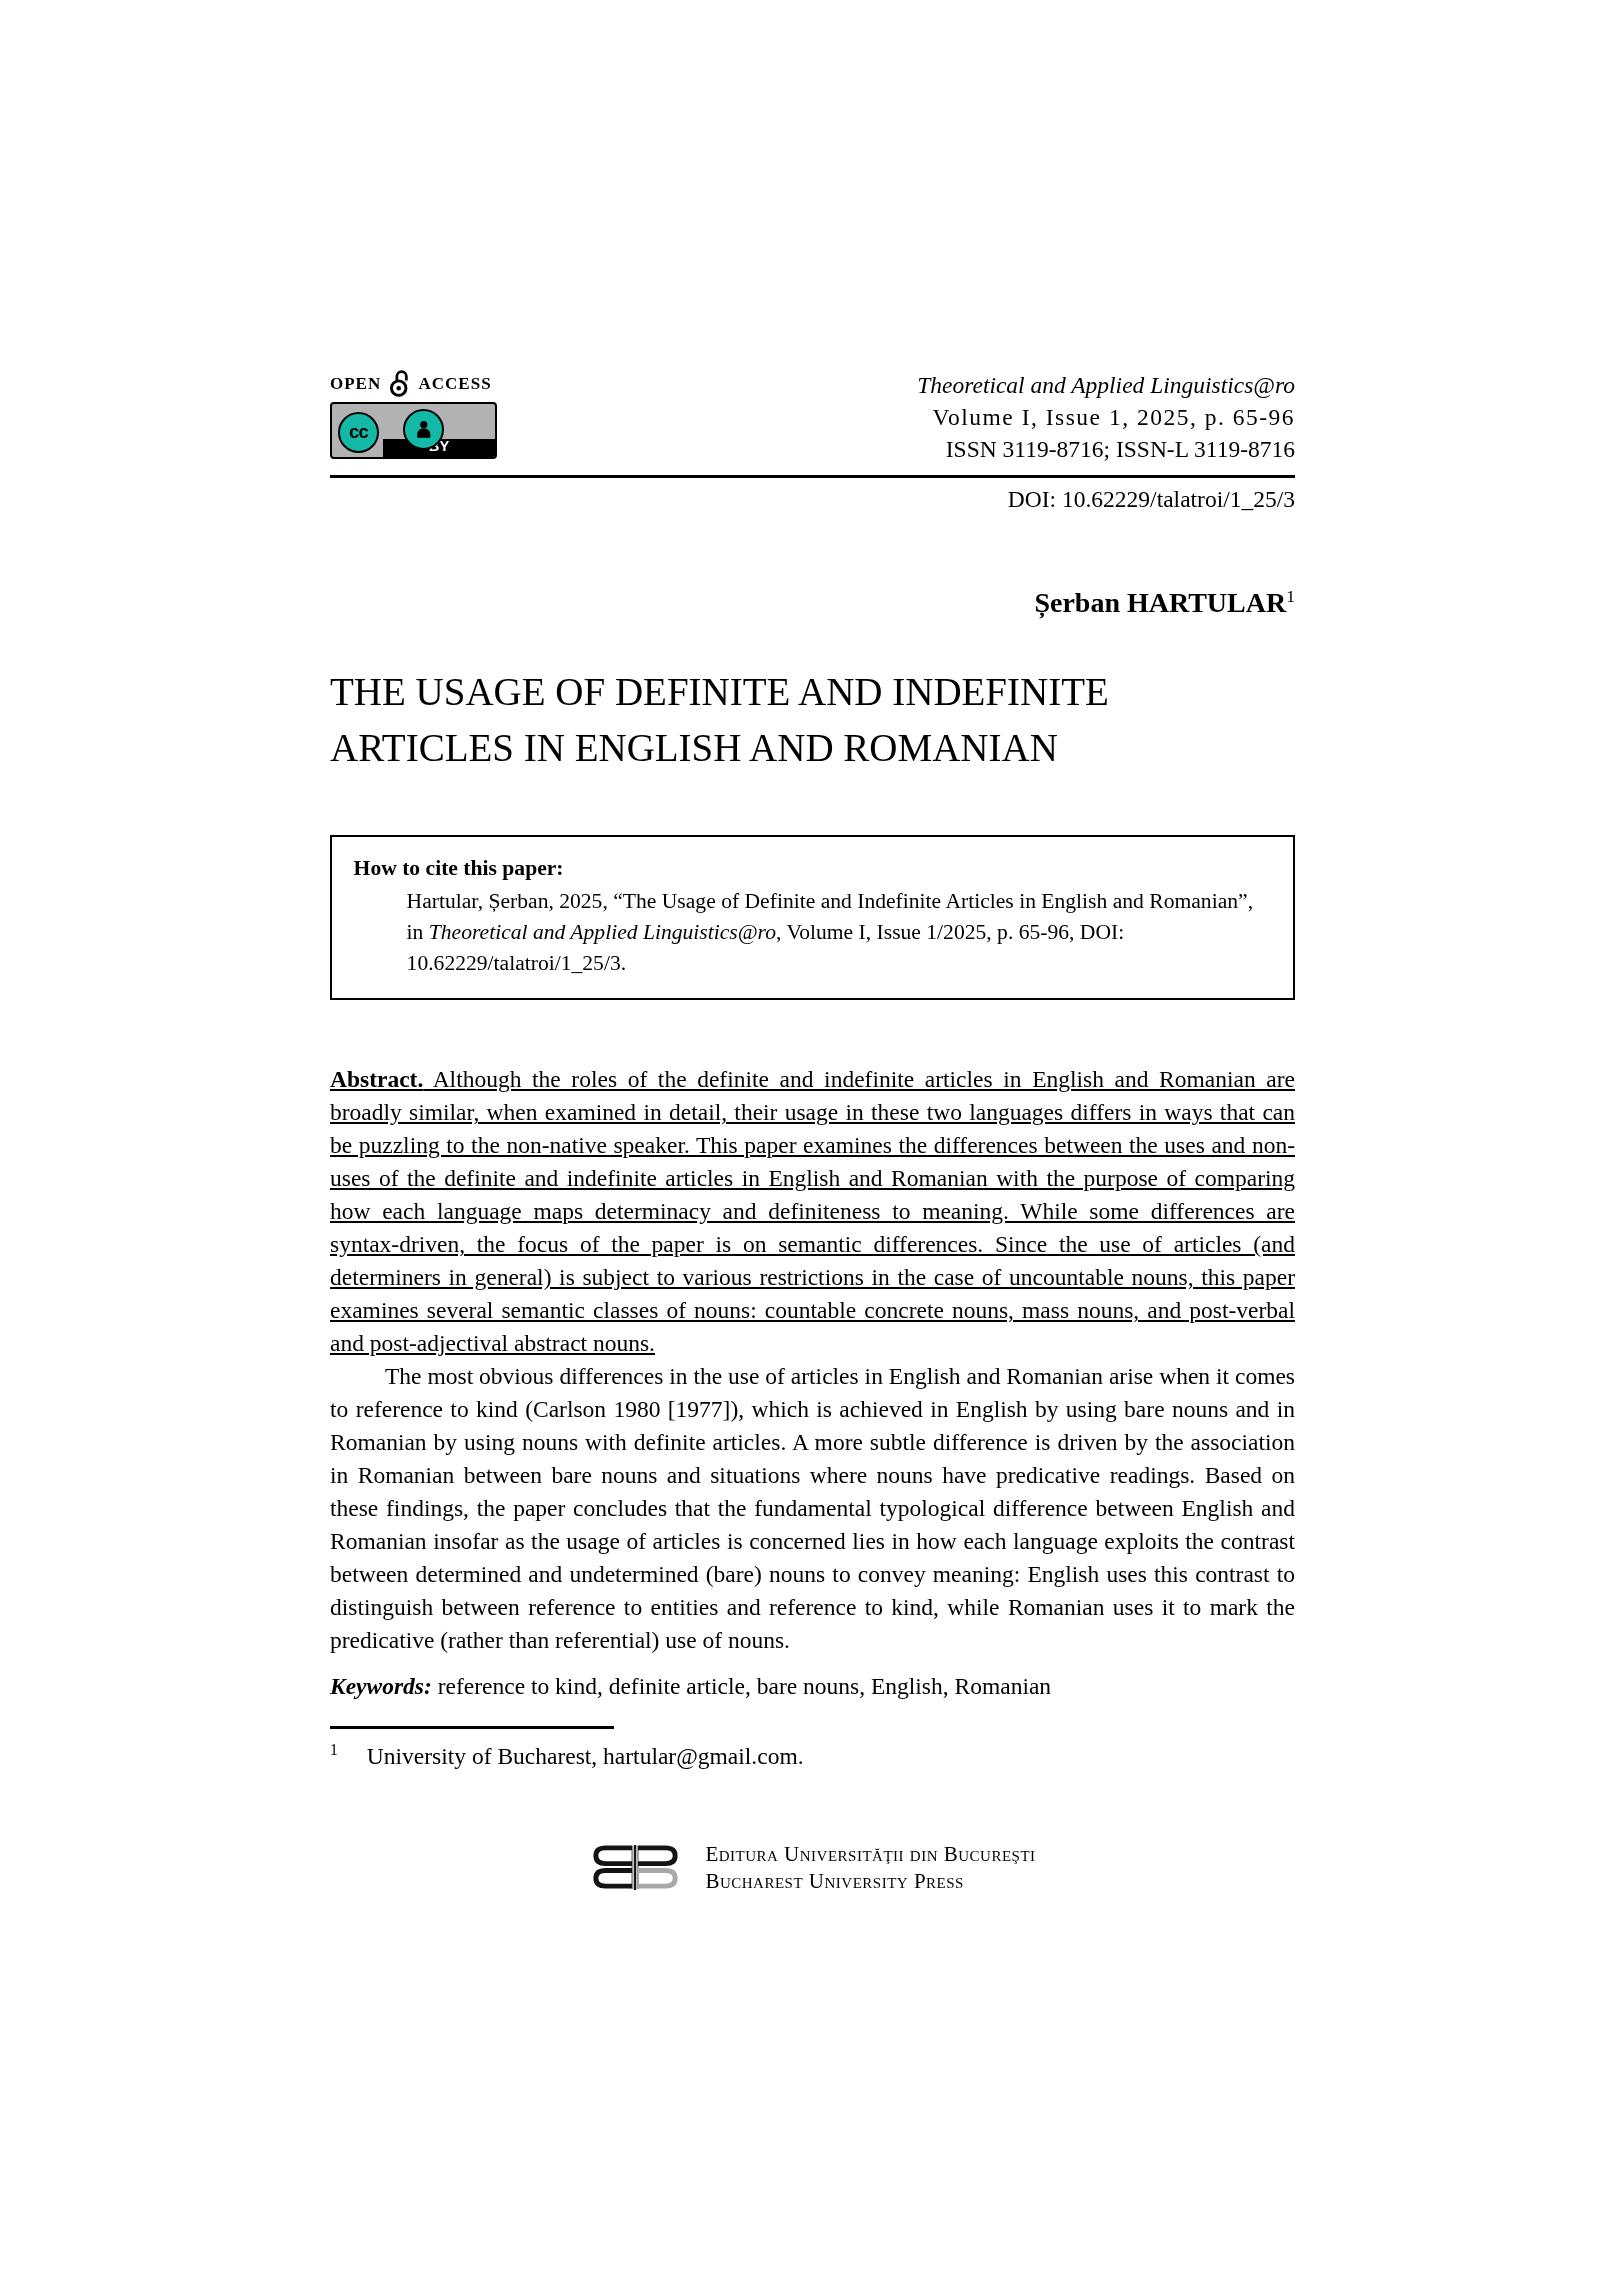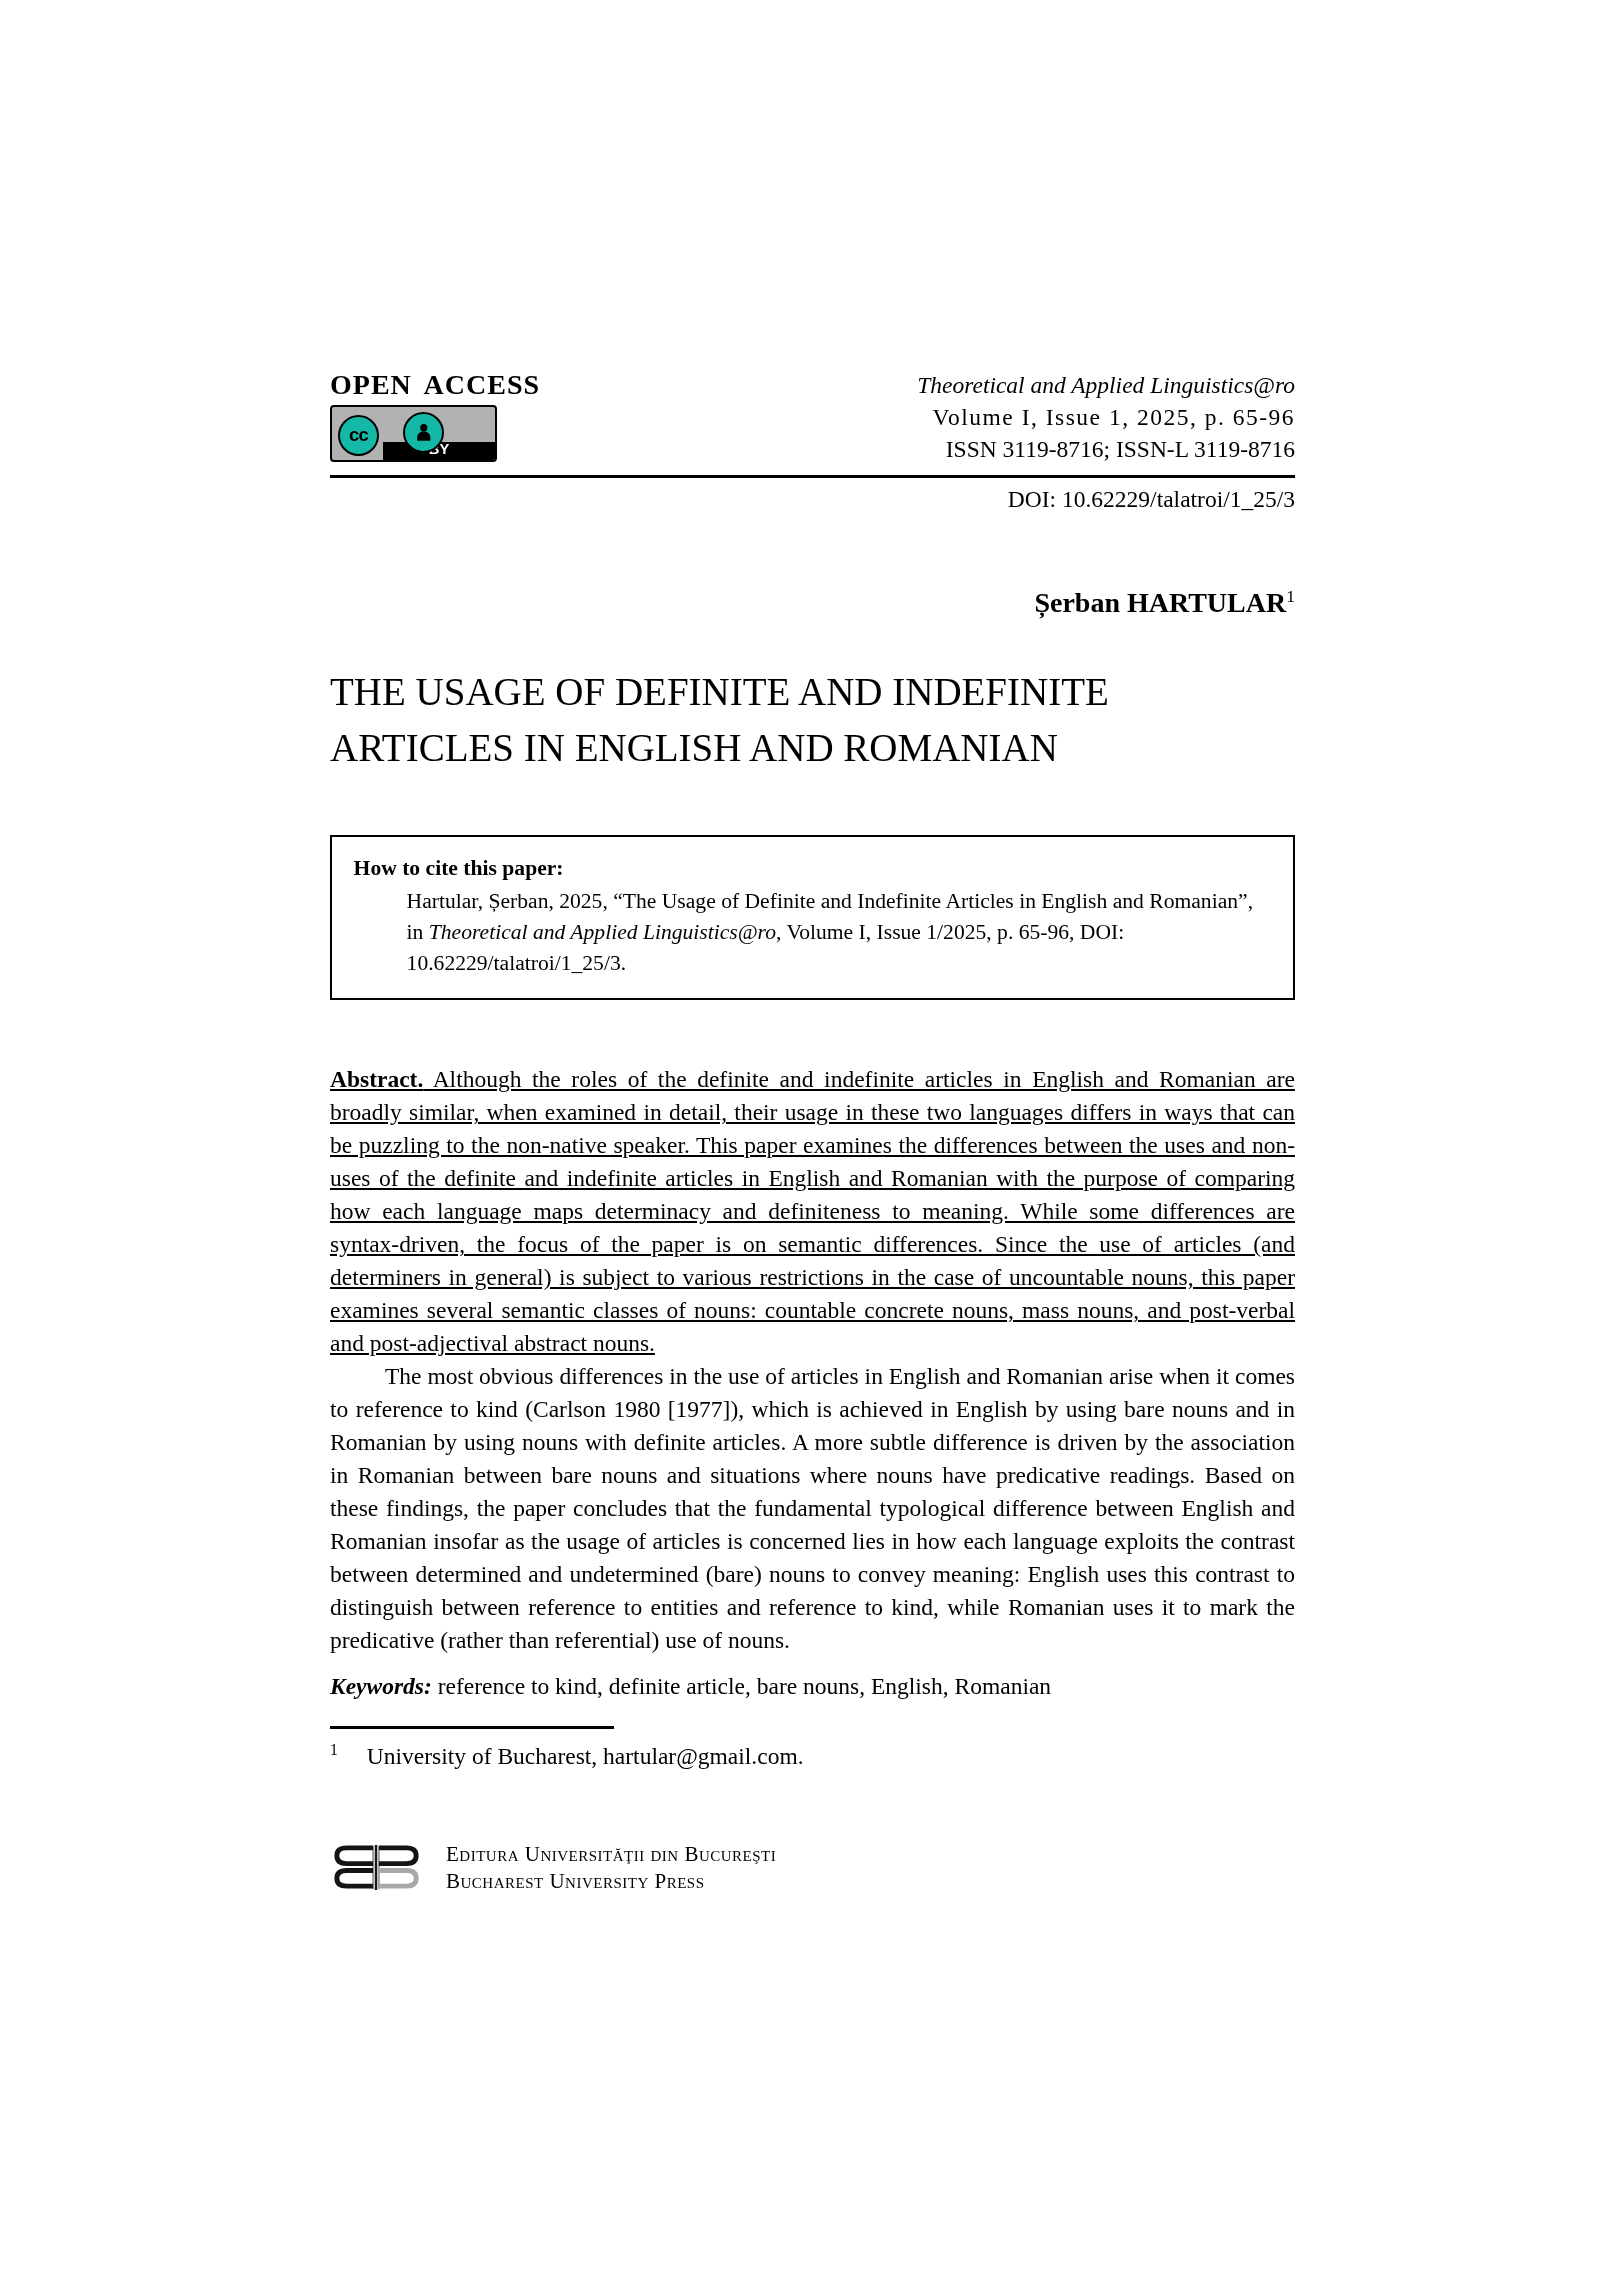--- a/index.html
+++ b/index.html
@@ -3,22 +3,22 @@
 <meta charset="utf-8">
 <style>
   html,body{margin:0;padding:0;background:#ffffff;}
   body{width:1620px;height:2293px;position:relative;color:#000;
        font-family:"Liberation Serif","DejaVu Serif",serif;}
   .content{position:absolute;left:330px;top:369px;width:965px;}
 
   
   .hdr{display:flex;justify-content:space-between;align-items:flex-start;}
   .oa-block{width:176px;}
-  .oa-line{display:flex;align-items:flex-start;gap:5.9px;font-weight:bold;
-           font-size:28px;letter-spacing:1px;}
+  .oa-line{display:flex;align-items:center;gap:5.9px;font-weight:bold;
+           font-size:17px;letter-spacing:1px;}
   .oa-line svg{display:block;}
   .cc-badge{position:relative;width:163px;height:53px;background:#b2b2b2;
             border:2px solid #000;border-radius:3.9px;margin-top:3.9px;overflow:hidden;}
   .cc-band{position:absolute;left:51px;right:0;bottom:0;height:17.6px;background:#000;}
   .cc-band span{position:absolute;left:50%;transform:translateX(-50%);top:-1px;
             color:#fff;font-size:14.7px;font-weight:bold;
             font-family:"Liberation Sans",sans-serif;}
   .cc-circle{position:absolute;top:4.9px;width:37px;height:37px;border-radius:50%;
             background:#14b8a6;border:2.9px solid #000;display:flex;align-items:center;
             justify-content:center;}
@@ -47,21 +47,21 @@
   .abstract{margin-top:63px;text-decoration:underline;}
   .abstract .lbl{font-weight:bold;}
   .para2{text-indent:55px;}
   .kw{margin-top:12.7px;font-size:23.5px;line-height:33px;}
   .kw .lbl{font-weight:bold;font-style:italic;}
 
   .fn-rule{border:0;border-top:3.9px solid #000;width:284px;margin:23.5px 0 0 0;}
   .footnote{margin-top:11.8px;font-size:23.5px;}
   .footnote sup{font-size:15.7px;margin-right:29px;}
 
-  .publisher{margin-top:71px;display:flex;
+  .publisher{margin-top:71px;display:flex;justify-content:center;
              align-items:center;gap:22px;}
   .pub-text{font-size:21px;line-height:26.5px;font-variant:small-caps;
             letter-spacing:0.5px;}
 </style>
 </head>
 <body>
 
 <div class="content">
 
   <div class="hdr">

